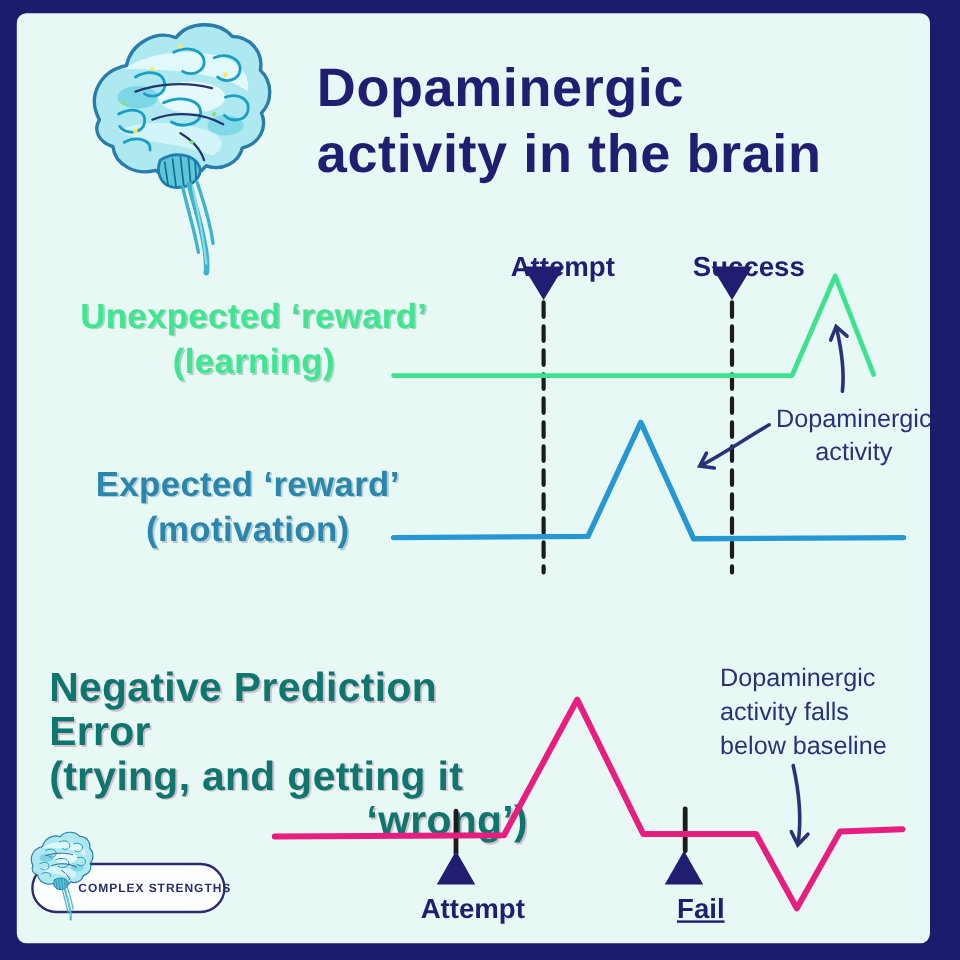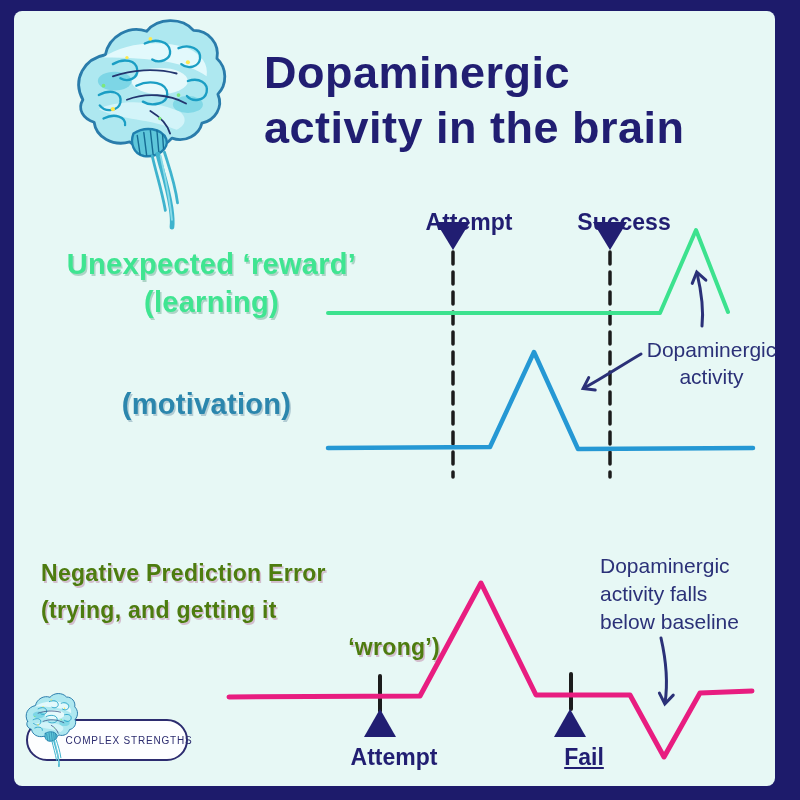--- a/index.html
+++ b/index.html
@@ -10,36 +10,36 @@
   .title{position:absolute;left:250px;top:34px;margin:0;font-size:45px;font-weight:800;
          color:#211e72;line-height:55px;letter-spacing:.5px;}
   .brain-large{position:absolute;left:46px;top:6px;width:190px;height:225px;}
   .brain-small{position:absolute;left:15px;top:688px;width:66px;height:80px;}
 
   .series-label{position:absolute;font-weight:800;line-height:38px;letter-spacing:.3px;}
   .label-unexpected{left:10px;top:234px;width:375px;text-align:center;font-size:29px;color:#3fe591;
                     text-shadow:1.5px 1.5px 0 rgba(35,130,90,.30);}
   .label-expected{left:20px;top:374px;width:345px;text-align:center;font-size:29px;color:#2b86ad;
                   text-shadow:1.5px 1.5px 0 rgba(20,70,110,.25);}
-  .label-negative{left:27px;top:544px;width:399px;font-size:23px;line-height:37px;color:#4d7c0f;
+  .label-negative{left:27px;top:544px;width:399px;font-size:34px;line-height:37px;color:#0f766e;
                   text-shadow:1.5px 1.5px 0 rgba(150,20,90,.25);}
   .label-negative .l3{text-align:right;}
 
   .event-label{position:absolute;transform:translateX(-50%);font-size:23px;font-weight:800;
                color:#211e72;white-space:nowrap;}
   .annotation{position:absolute;font-size:21px;color:#2b3178;}
   .anno-spike{left:610px;top:325px;width:175px;text-align:center;line-height:27px;}
   .anno-fall{left:586px;top:541px;width:185px;text-align:left;line-height:28px;}
 
   .chart-overlay{position:absolute;left:0;top:0;width:800px;height:800px;pointer-events:none;}
 
   .logo-pill{position:absolute;left:12px;top:708px;width:162px;height:42px;background:#fdfeff;
              border:2.5px solid #2c2c6f;border-radius:24px;display:flex;align-items:center;
              justify-content:center;padding-left:44px;box-sizing:border-box;}
-  .logo-text{font-size:10px;font-weight:400;letter-spacing:.8px;color:#2c2c6f;white-space:nowrap;}
+  .logo-text{font-size:10px;font-weight:700;letter-spacing:.8px;color:#2c2c6f;white-space:nowrap;}
   .hidden-defs{position:absolute;width:0;height:0;overflow:hidden;}
 </style>
 </head>
 <body>
 
 <svg class="hidden-defs" aria-hidden="true">
   <symbol id="brain-art" viewBox="0 0 200 240">
     <g stroke-linecap="round" stroke-linejoin="round">
       <path d="M38,100 C26,78 40,56 62,52 C66,32 88,20 106,27 C118,12 144,12 156,26
                C172,26 184,40 181,56 C192,66 192,84 182,94 C188,108 179,122 165,125
@@ -97,20 +97,21 @@
   <div class="panel">
 
     <h1 class="title"><span>Dopaminergic</span><br><span>activity in the brain</span></h1>
 
     <div class="series-label label-unexpected">
       <div>Unexpected ‘reward’</div>
       <div>(learning)</div>
     </div>
 
     <div class="series-label label-expected">
+      <div>Expected ‘reward’</div>
       <div>(motivation)</div>
     </div>
 
     <div class="series-label label-negative">
       <div>Negative Prediction Error</div>
       <div>(trying, and getting it</div>
       <div class="l3">‘wrong’)</div>
     </div>
 
     <div class="event-label" style="left:455px;top:198px;">Attempt</div>

